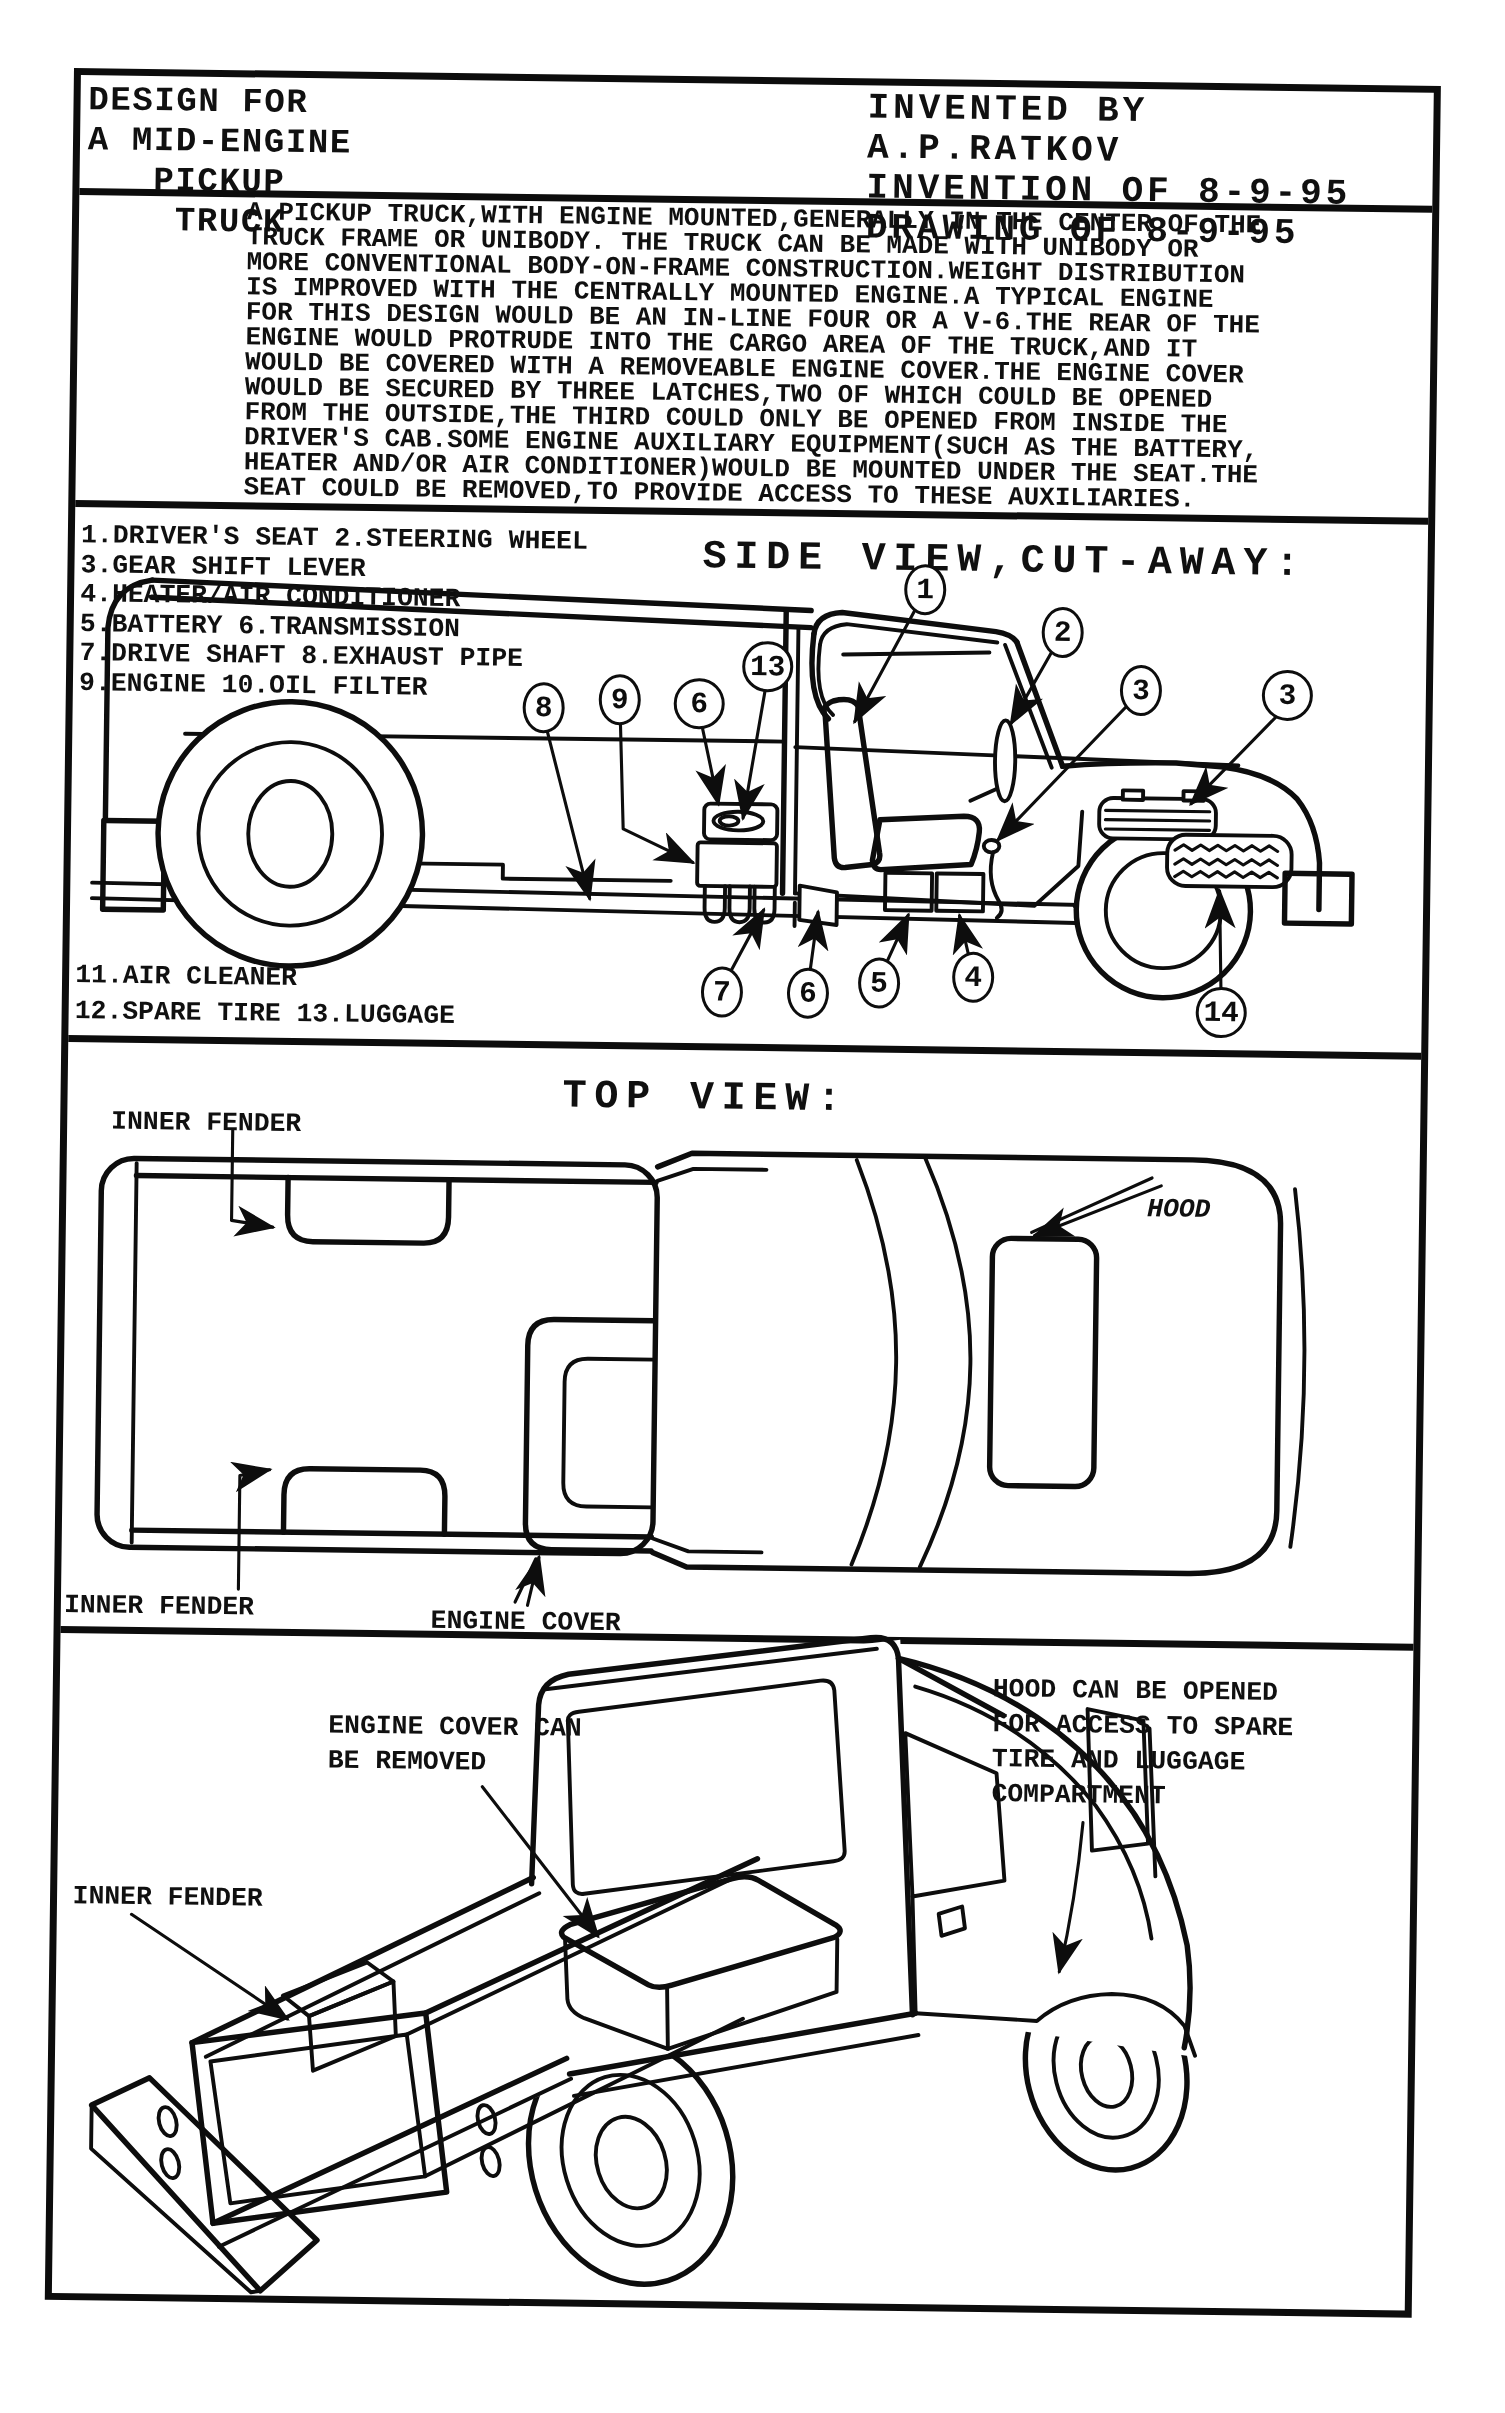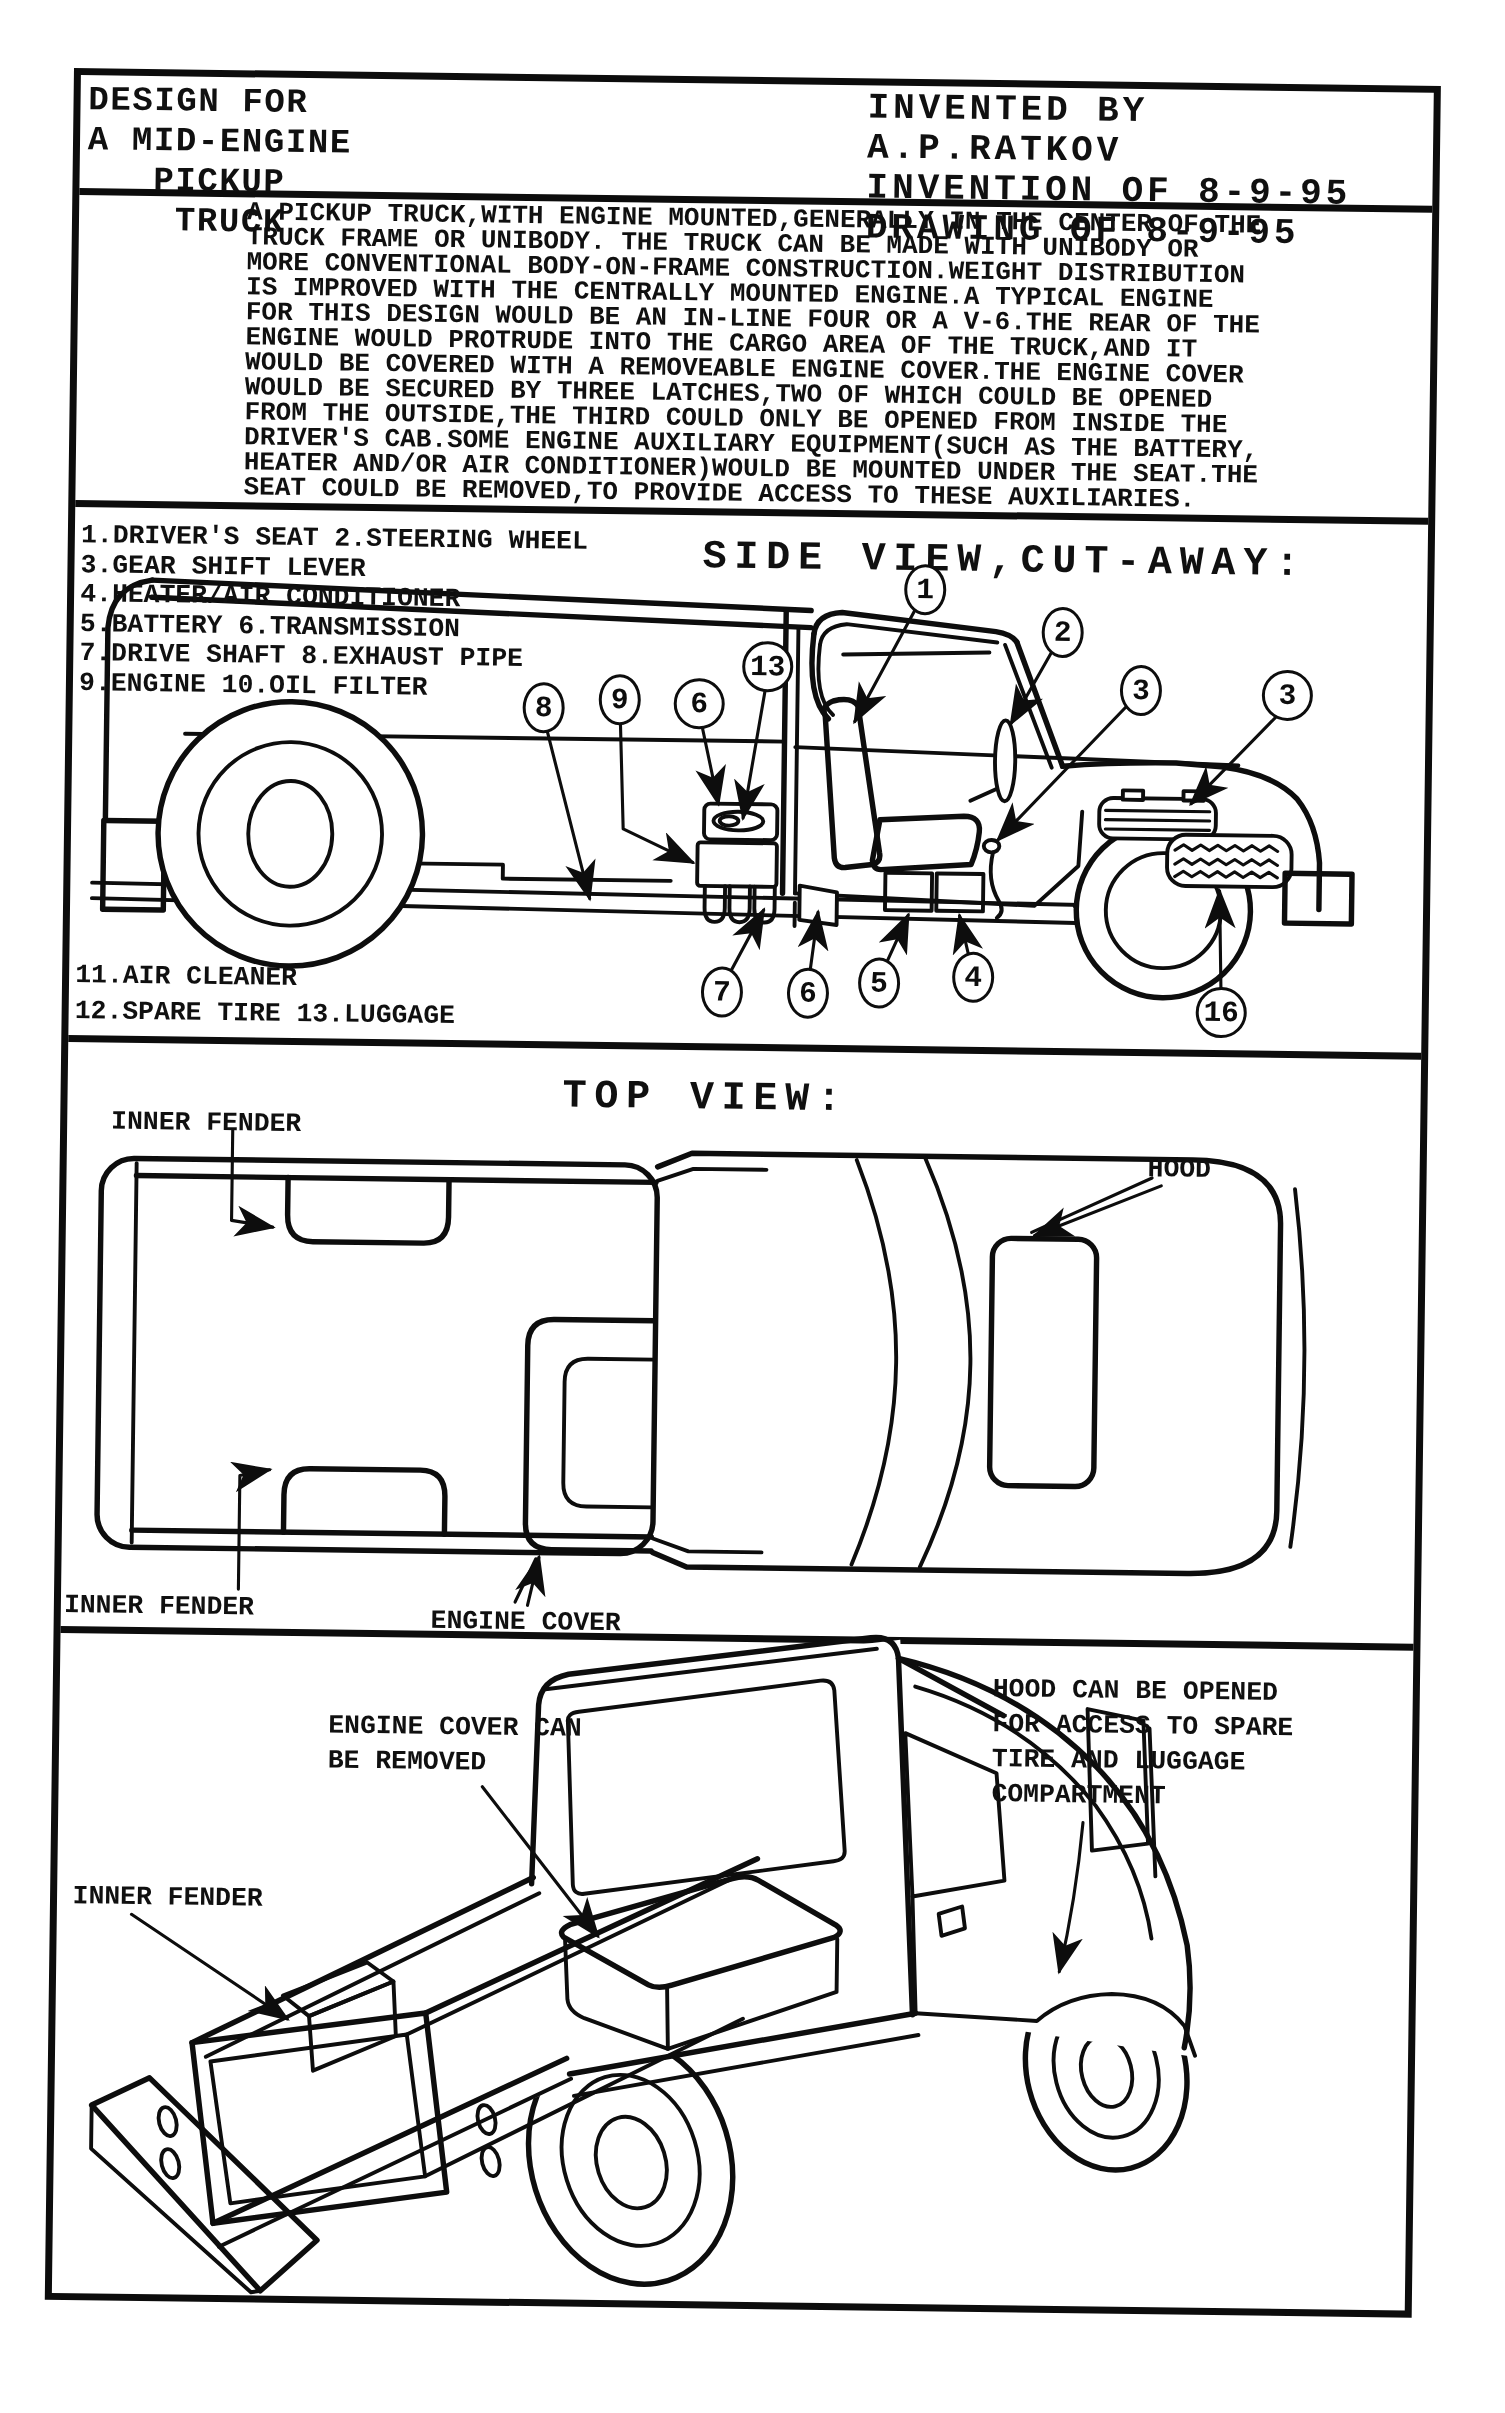--- a/index.html
+++ b/index.html
@@ -23,21 +23,21 @@
   .txt{position:absolute;white-space:pre;font-weight:700;color:#101010;}
   .h-left{left:7.8px;top:4.7px;font-size:34px;line-height:40px;letter-spacing:1.6px;}
   .h-right{left:787px;top:3.1px;font-size:36px;line-height:40px;letter-spacing:3.9px;}
   .para{left:168px;top:123px;font-size:26px;line-height:25px;}
   .plist{left:6.2px;top:446px;font-size:26.4px;line-height:29.5px;}
   .svtitle{left:628px;top:451px;font-size:40px;letter-spacing:7.8px;}
   .plist2{left:6.2px;top:882px;font-size:26.4px;line-height:36px;}
   .tvtitle{left:495px;top:992px;font-size:40px;letter-spacing:7.8px;}
   .lbl{font-size:26.4px;line-height:35px;}
   .lbl-if-top{left:44px;top:1029px;}
-  .lbl-hood{left:1081px;top:1063px;}
+  .lbl-hood{left:1081px;top:1103px;font-style:italic;}
   .lbl-if-bot{left:3.1px;top:1513px;}
   .lbl-ec{left:370px;top:1524px;}
   .lbl-ec-note{left:269px;top:1630px;}
   .lbl-hood-note{left:933px;top:1585px;}
   .lbl-if-pv{left:15.6px;top:1804px;}
   .callout{
     position:absolute;box-sizing:border-box;
     height:51px;border:3.1px solid #0d0d0d;border-radius:50%;
     background:#ffffff;display:flex;align-items:center;justify-content:center;
     font-size:29.5px;font-weight:700;z-index:5;
@@ -329,20 +329,20 @@
   <div class="callout c1" style="left:526px;top:592px">
       <span>9</span>
     </div>
   <div class="callout c2" style="left:669px;top:557px">
       <span>13</span>
     </div>
   <div class="callout c2" style="left:601px;top:595px">
       <span>6</span>
     </div>
   <div class="callout c2" style="left:1127px;top:897px">
-      <span>16</span>
+      <span>14</span>
     </div>
   <div class="callout c2" style="left:1189px;top:579px">
       <span>3</span>
     </div>
 
 </div>
 
 
 </body></html>

